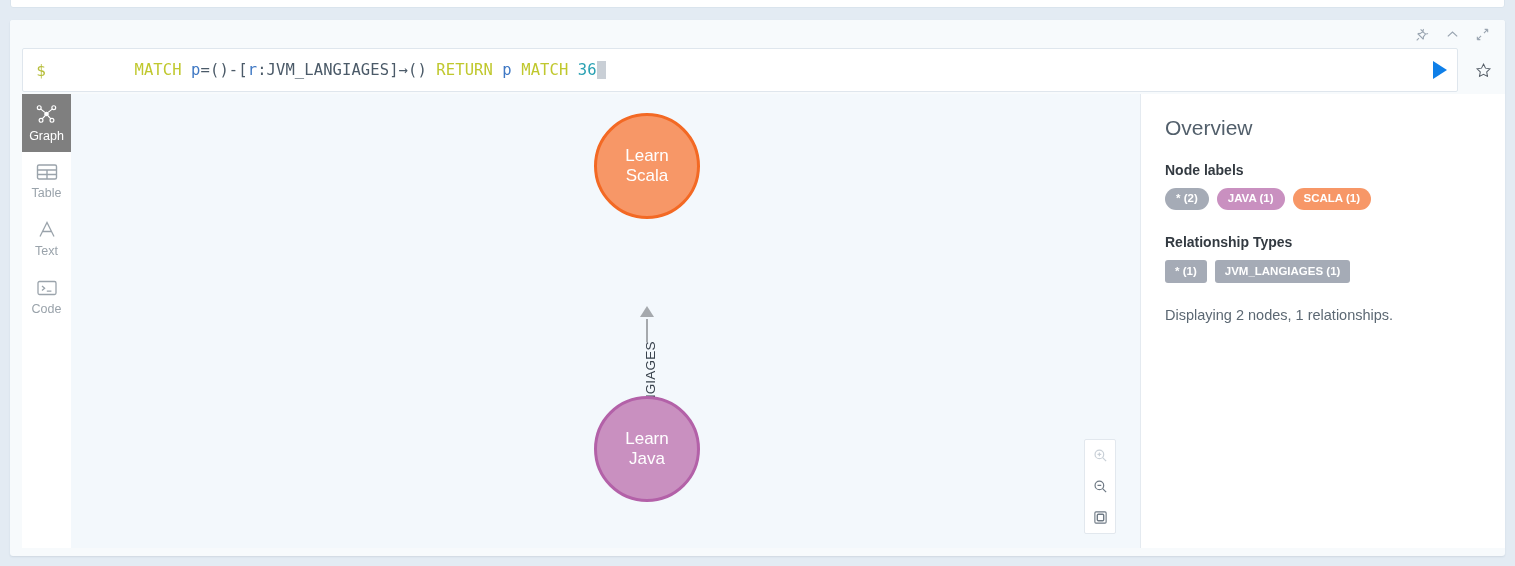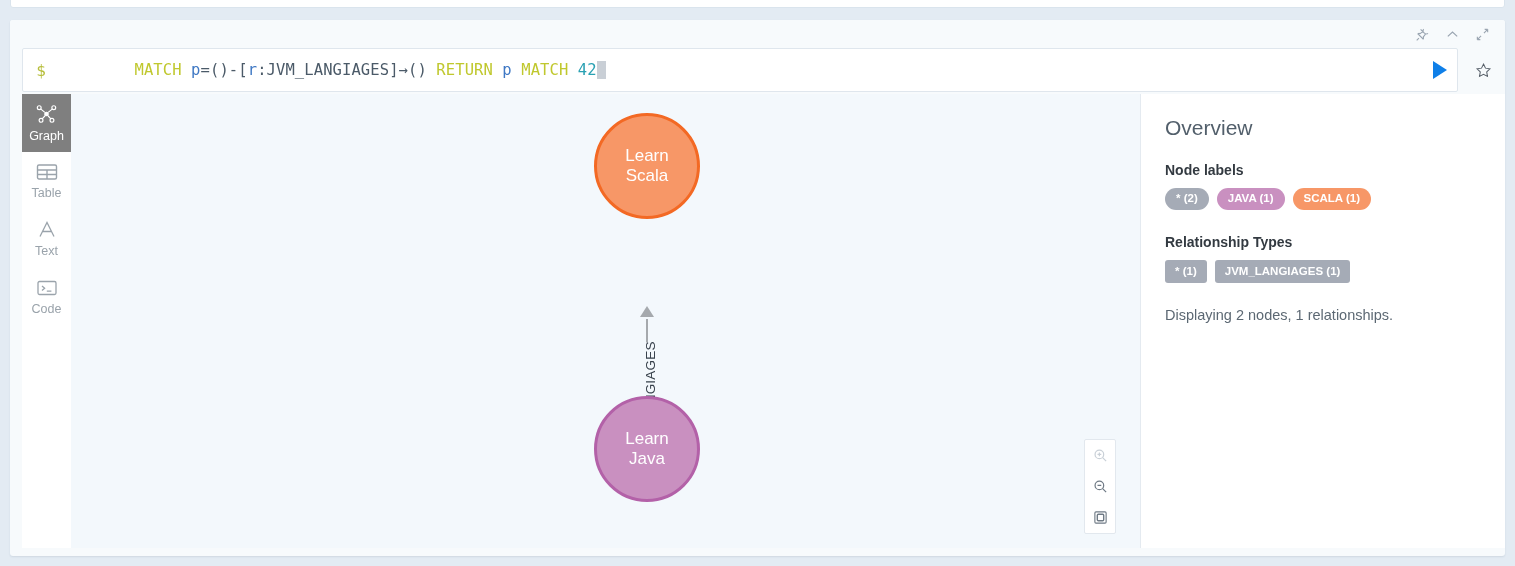--- a/index.html
+++ b/index.html
@@ -310,21 +310,21 @@
         <svg width="15" height="15" viewBox="0 0 16 16" fill="none" stroke="currentColor" stroke-width="1.2">
           <path d="M9.5 6.5L13.5 2.5M13.5 2.5h-3.2M13.5 2.5v3.2"></path>
           <path d="M6.5 9.5L2.5 13.5M2.5 13.5h3.2M2.5 13.5v-3.2"></path>
         </svg>
       </div>
     </div>
 
     <div class="editor-bar">
       <div class="prompt-sign">$</div>
       <div class="query-text">
-        <span id="qtokens"><span class="tok-kw">MATCH</span><span class="tok-var"> p</span><span class="tok-plain">=()-[</span><span class="tok-var">r</span><span class="tok-plain">:JVM_LANGIAGES]→()</span><span class="tok-kw"> RETURN</span><span class="tok-var"> p</span><span class="tok-kw"> MATCH</span><span class="tok-num"> 42</span></span><span class="cursor-blk"></span>
+        <span id="qtokens"><span class="tok-kw">MATCH</span><span class="tok-var"> p</span><span class="tok-plain">=()-[</span><span class="tok-var">r</span><span class="tok-plain">:JVM_LANGIAGES]→()</span><span class="tok-kw"> RETURN</span><span class="tok-var"> p</span><span class="tok-kw"> MATCH</span><span class="tok-num"> 36</span></span><span class="cursor-blk"></span>
       </div>
     </div>
 
     <div class="run-btn">
       <div class="play-tri"></div>
     </div>
     <div class="fav-btn">
       <svg width="17" height="17" viewBox="0 0 18 18" fill="none" stroke="currentColor" stroke-width="1.1">
         <path d="M9 2.2l2.1 4.3 4.7.7-3.4 3.3.8 4.7L9 13l-4.2 2.2.8-4.7L2.2 7.2l4.7-.7z"></path>
       </svg>

